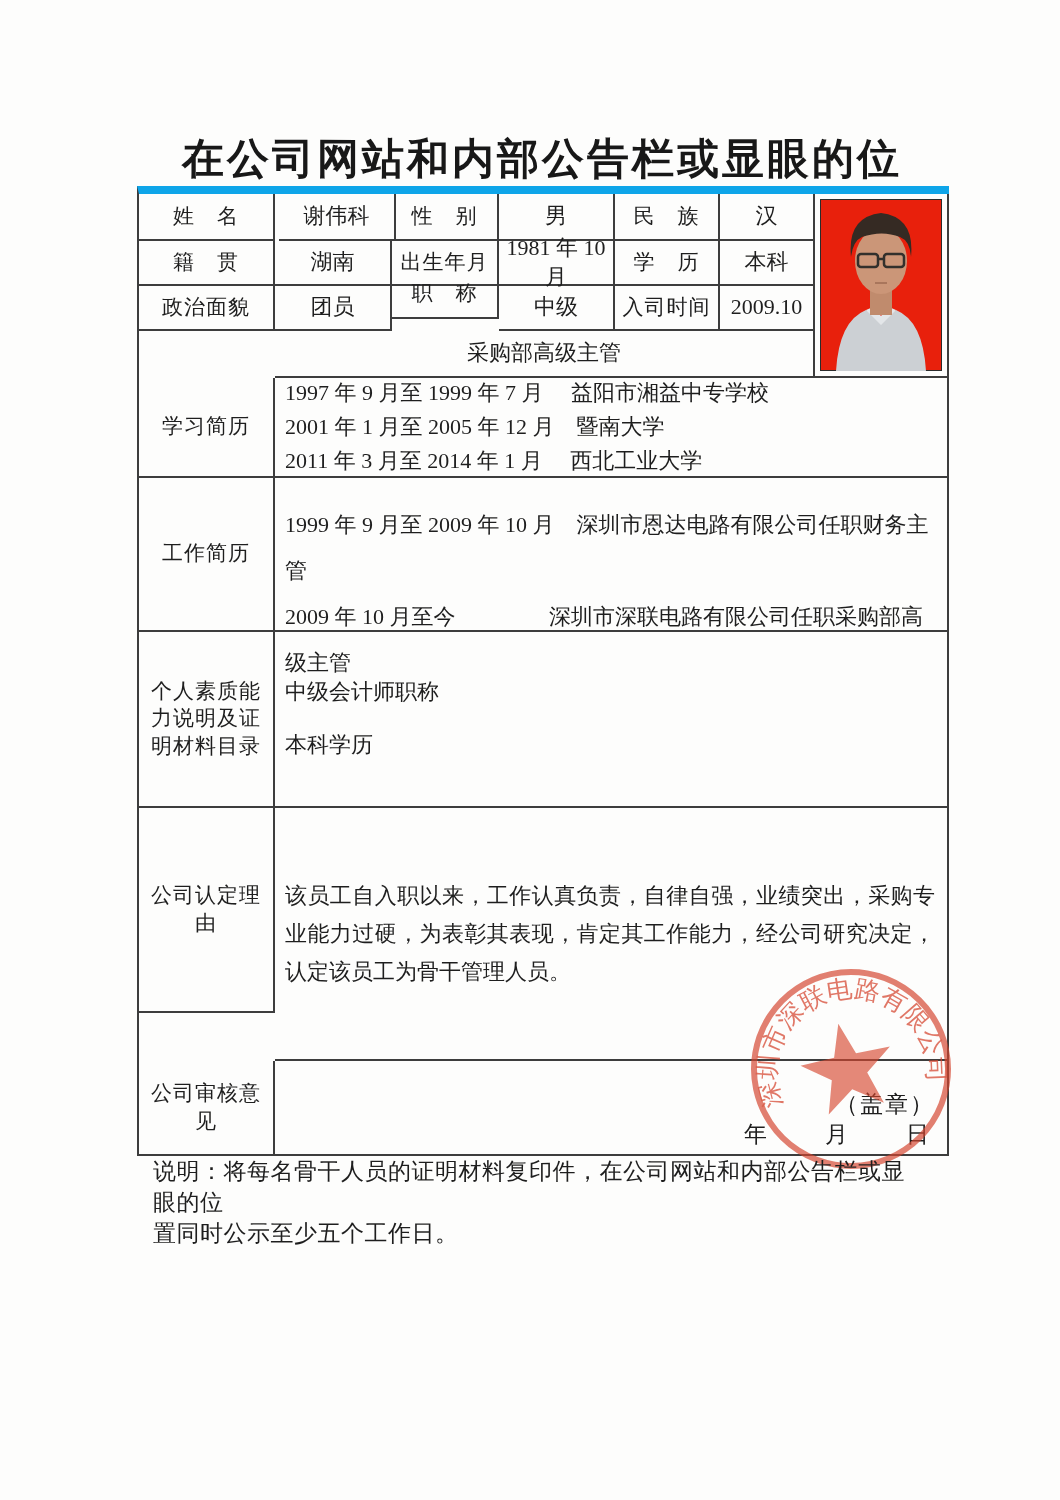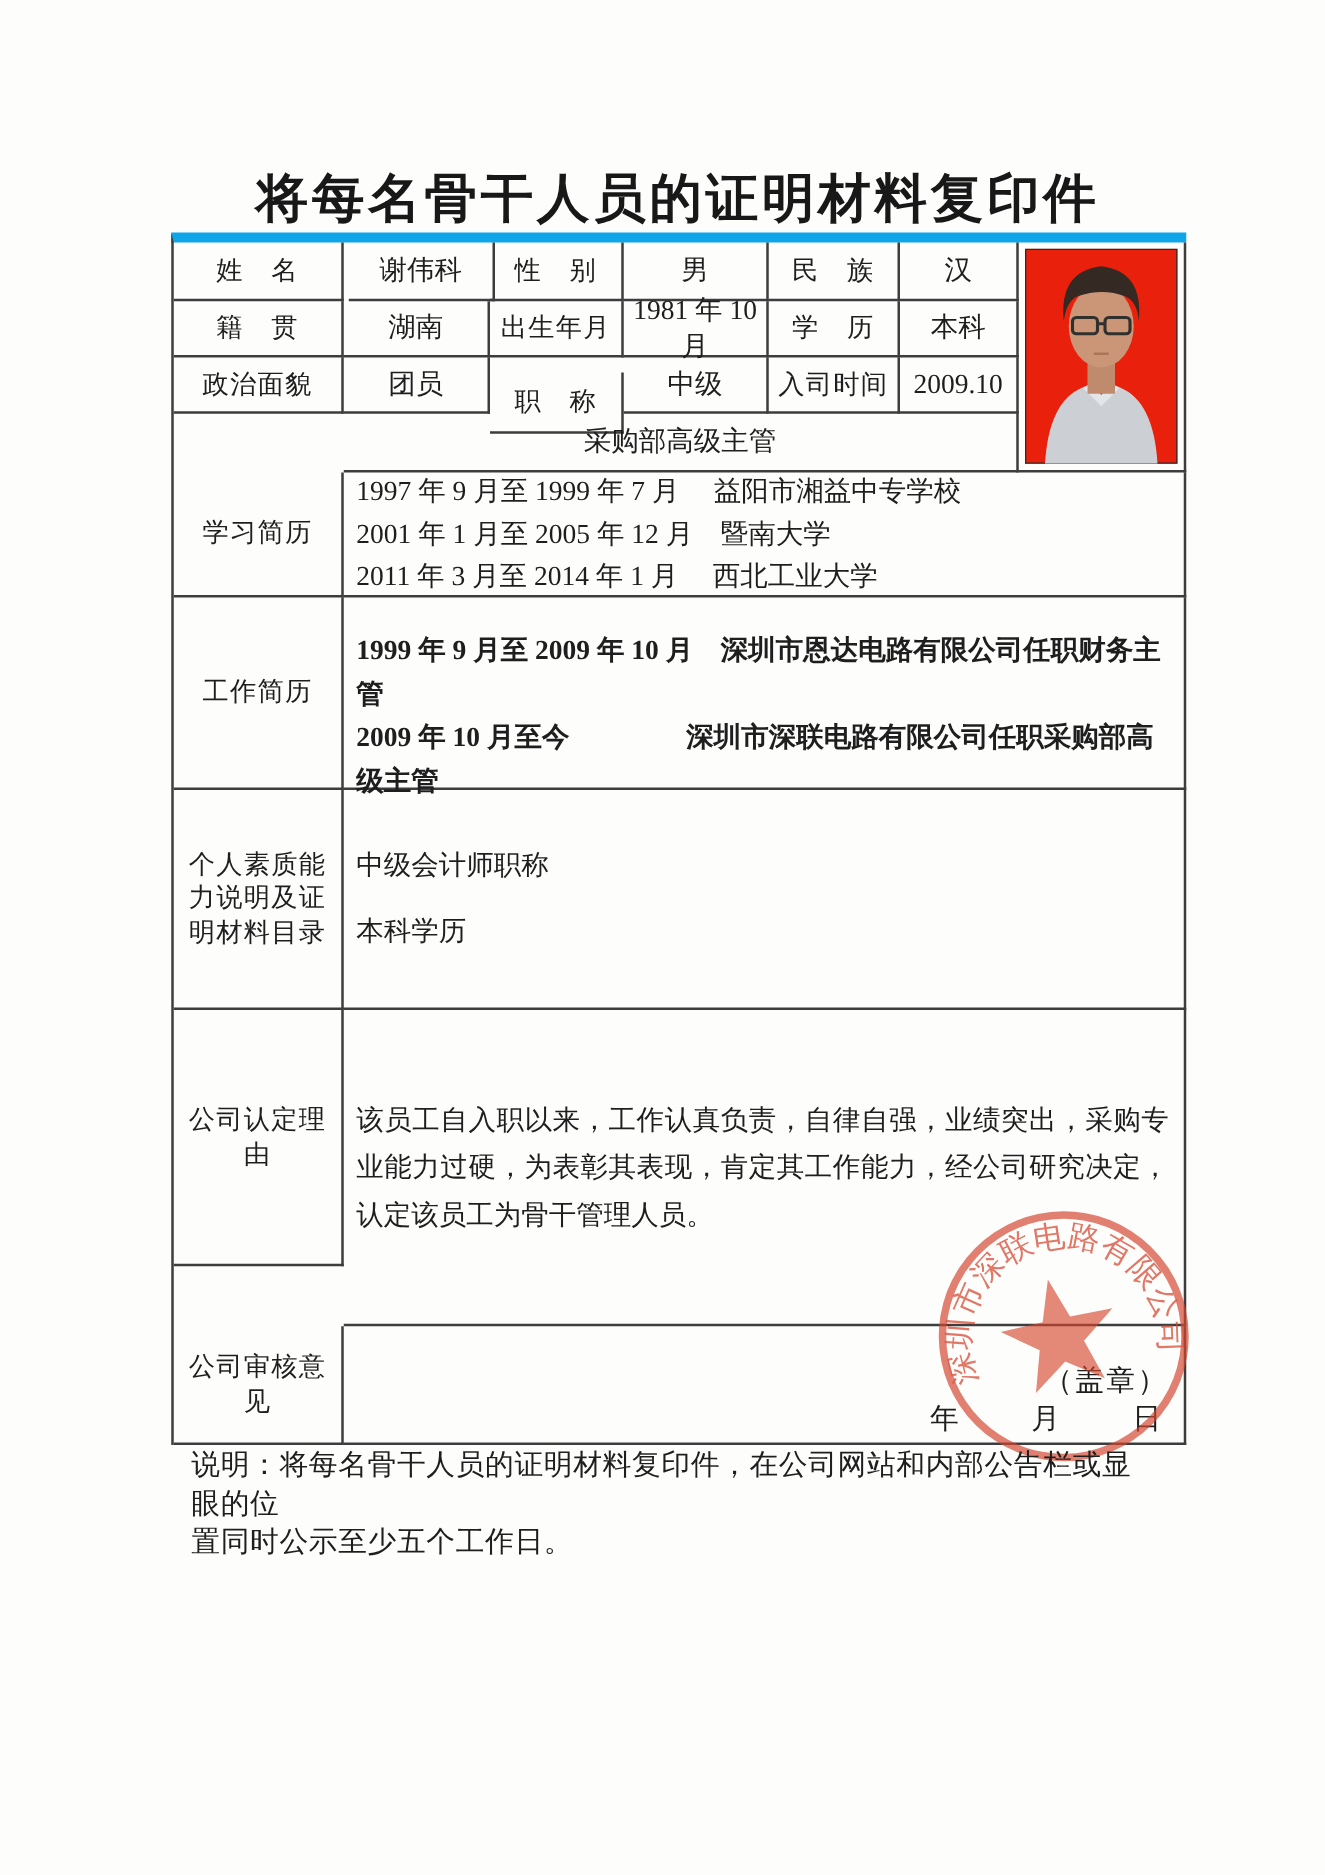--- a/index.html
+++ b/index.html
@@ -25,21 +25,21 @@
     font-size:22px; line-height:1.3;
   }
   .lbl, .val {
     display:flex; align-items:center; justify-content:center;
     text-align:center; padding:0 3px;
   }
   .lbl { font-size:21px; letter-spacing:1px; }
   .content { padding:6px 10px; }
   .v-center { display:flex; flex-direction:column; justify-content:center; }
   .lines { line-height:34px; }
-  .work-lines { padding-top:24px; line-height:35px;font-weight:bold; }
+  .work-lines { padding-top:24px; line-height:46px; }
   .qual-lines { gap:24px; }
   .para {
     display:flex; align-items:center;
     line-height:38px; text-align:justify; padding:0 12px 0 10px;
   }
   .photo-cell { display:flex; align-items:center; justify-content:center; }
   .review-cell { position:relative; }
   .seal-hint {
     position:absolute; right:12px; bottom:34px;
     font-size:23px; letter-spacing:2px;
@@ -55,41 +55,41 @@
   .note {
     position:absolute; left:153px; top:1156px; width:775px;
     font-size:23px; line-height:31px; letter-spacing:0.5px;
   }
 </style>
 </head>
 <body>
 
 <div class="page">
 
-  <div class="doc-title">将每名骨干人员的证明材料复印件</div>
+  <div class="doc-title">在公司网站和内部公告栏或显眼的位</div>
 
   <div class="form-table">
 
     <div class="cell lbl" style="left:0;top:0;width:136px;height:47px">姓　名</div>
     <div class="cell val" style="left:140px;top:0;width:117px;height:47px">谢伟科</div>
     <div class="cell lbl" style="left:253px;top:0;width:107px;height:47px">性　别</div>
     <div class="cell val" style="left:360px;top:0;width:116px;height:47px">男</div>
     <div class="cell lbl" style="left:476px;top:0;width:105px;height:47px">民　族</div>
     <div class="cell val" style="left:581px;top:0;width:95px;height:47px">汉</div>
 
     <div class="cell lbl" style="left:0;top:47px;width:136px;height:45px">籍　贯</div>
     <div class="cell val" style="left:136px;top:47px;width:117px;height:45px">湖南</div>
     <div class="cell lbl" style="left:253px;top:47px;width:107px;height:45px">出生年月</div>
     <div class="cell val" style="left:360px;top:47px;width:116px;height:45px">1981 年 10 月</div>
     <div class="cell lbl" style="left:476px;top:47px;width:105px;height:45px">学　历</div>
     <div class="cell val" style="left:581px;top:47px;width:95px;height:45px">本科</div>
 
     <div class="cell lbl" style="left:0;top:92px;width:136px;height:45px">政治面貌</div>
     <div class="cell val" style="left:136px;top:92px;width:117px;height:45px">团员</div>
-    <div class="cell lbl" style="left:253px;top:104px;width:107px;height:49px">职　称</div>
+    <div class="cell lbl" style="left:253px;top:76px;width:107px;height:49px">职　称</div>
     <div class="cell val" style="left:360px;top:92px;width:116px;height:45px">中级</div>
     <div class="cell lbl" style="left:476px;top:92px;width:105px;height:45px">入司时间</div>
     <div class="cell val" style="left:581px;top:92px;width:95px;height:45px">2009.10</div>
 
     <div class="cell val" style="left:136px;top:137px;width:540px;height:47px">采购部高级主管</div>
 
     <div class="cell photo-cell" style="left:676px;top:0;width:134px;height:184px">
       <svg width="122" height="172" viewBox="0 0 122 172">
         <rect x="0" y="0" width="122" height="172" fill="#e8200c"></rect>
         <rect x="0" y="0" width="122" height="172" fill="none" stroke="#2b2b2b" stroke-width="2"></rect>

